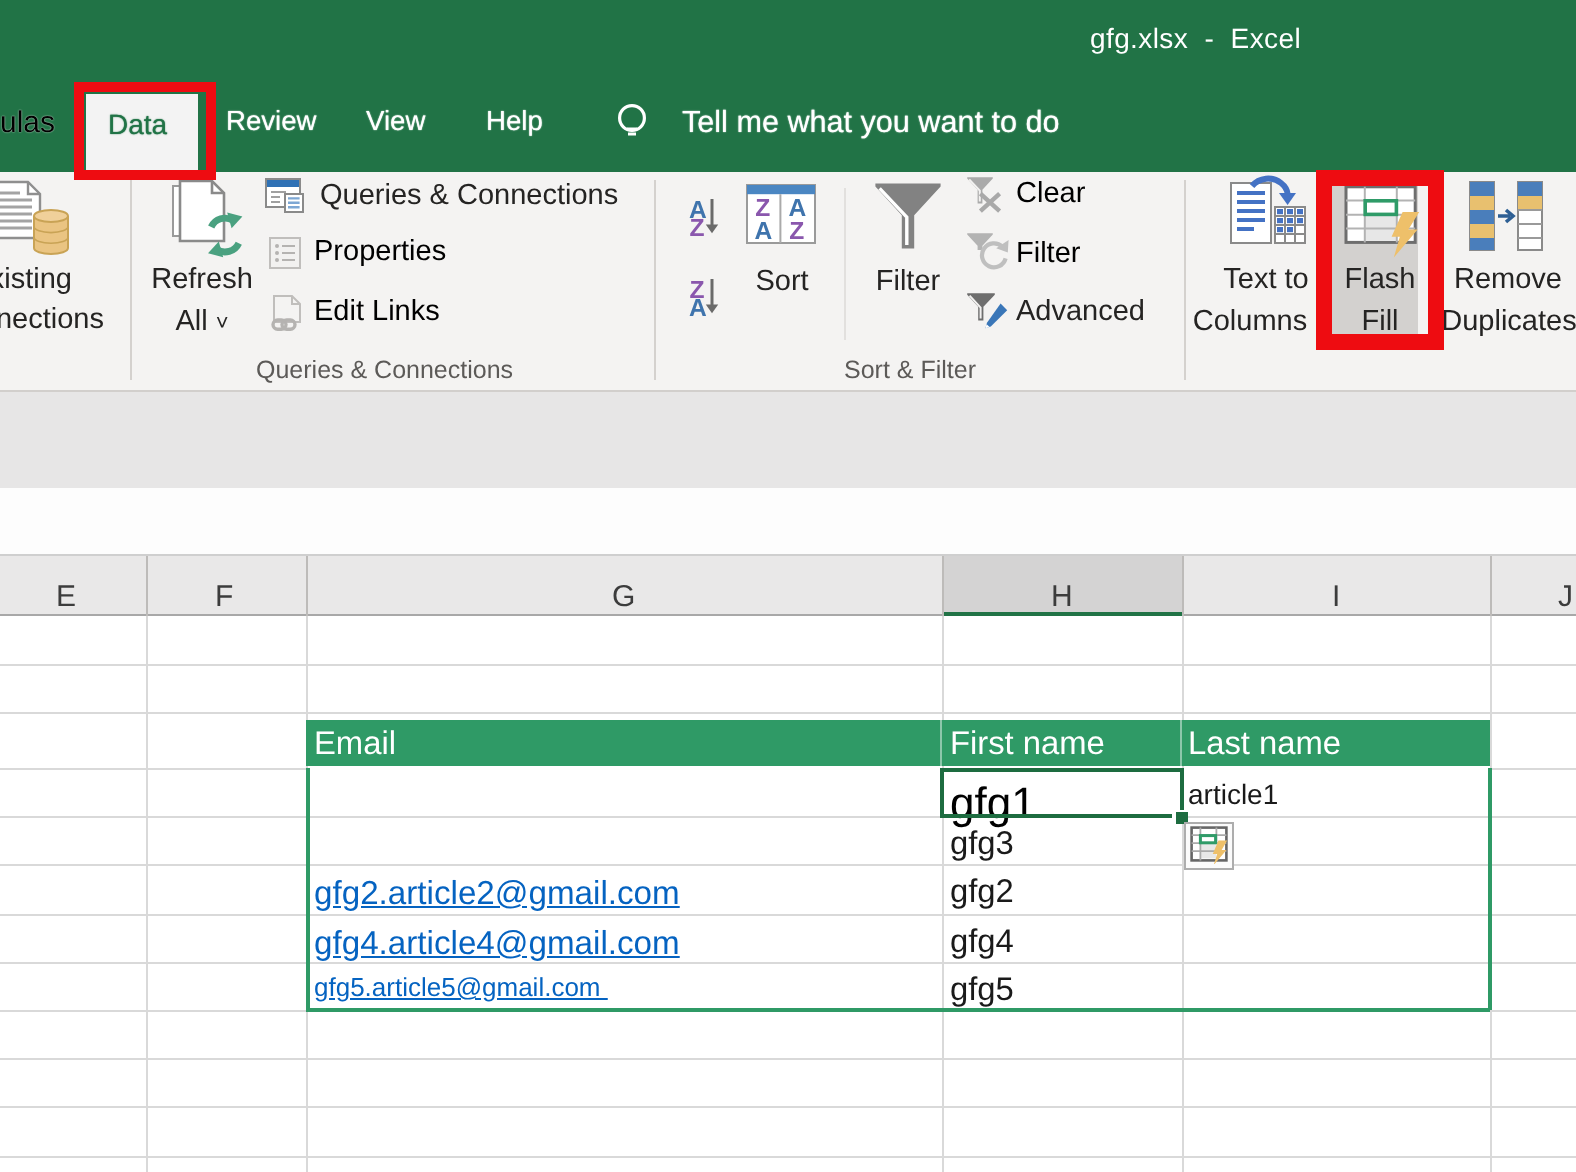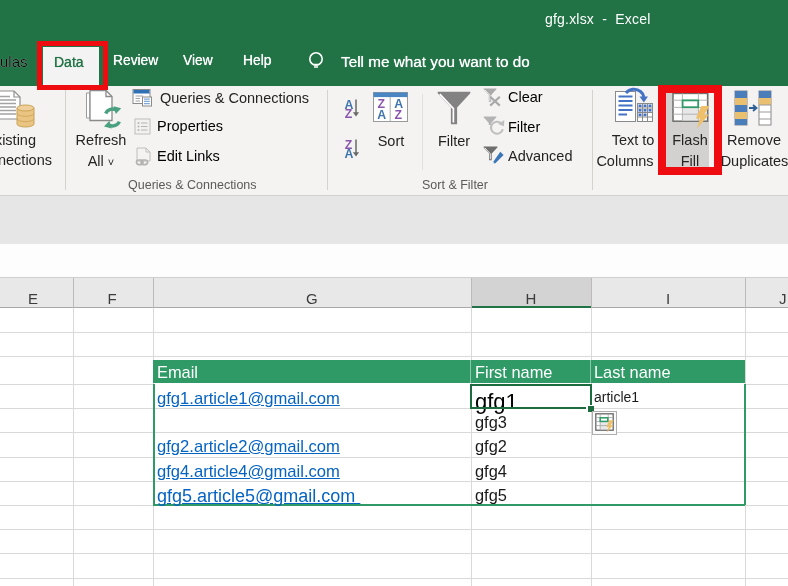--- a/index.html
+++ b/index.html
@@ -235,24 +235,23 @@
 </div>
 <div class="a" style="left:153px;top:384px;width:2px;height:121px;background:#2f9a66"></div>
 <div class="a" style="left:744px;top:384px;width:2px;height:121px;background:#2f9a66"></div>
 <div class="a" style="left:153px;top:503.5px;width:592px;height:2px;background:#2f9a66"></div>
 
 <div class="hline" style="left:155px;top:408px;width:589px;background:#d9d9d9"></div>
 <div class="hline" style="left:155px;top:432px;width:589px;background:#d9d9d9"></div>
 <div class="hline" style="left:155px;top:457px;width:589px;background:#d9d9d9"></div>
 <div class="hline" style="left:155px;top:481px;width:589px;background:#d9d9d9"></div>
 
-<div class="a" style="left:157px;top:389px;font-size:16.6px;color:#0563c1;text-decoration:underline">gfg1.article1@gmail.com</div>
 <div class="a" style="left:157px;top:437px;font-size:16.6px;color:#0563c1;text-decoration:underline">gfg2.article2@gmail.com</div>
 <div class="a" style="left:157px;top:462px;font-size:16.6px;color:#0563c1;text-decoration:underline">gfg4.article4@gmail.com</div>
-<div class="a" style="left:157px;top:486px;font-size:18px;color:#0563c1;text-decoration:underline">gfg5.article5@gmail.com&nbsp;</div>
+<div class="a" style="left:157px;top:486px;font-size:13px;color:#0563c1;text-decoration:underline">gfg5.article5@gmail.com&nbsp;</div>
 
 <div class="a" style="left:475px;top:389px;font-size:22px;color:#000000">gfg1</div>
 <div class="a" style="left:475px;top:413px;font-size:16.4px;color:#1a1a1a">gfg3</div>
 <div class="a" style="left:475px;top:437px;font-size:16.4px;color:#1a1a1a">gfg2</div>
 <div class="a" style="left:475px;top:462px;font-size:16.4px;color:#1a1a1a">gfg4</div>
 <div class="a" style="left:475px;top:486px;font-size:16.4px;color:#1a1a1a">gfg5</div>
 
 <div class="a" style="left:594px;top:389px;font-size:14px;color:#1a1a1a">article1</div>
 
 <div class="a" style="left:469.5px;top:383.5px;width:122.5px;height:25.5px;border:2.4px solid #1d6c40"></div>

